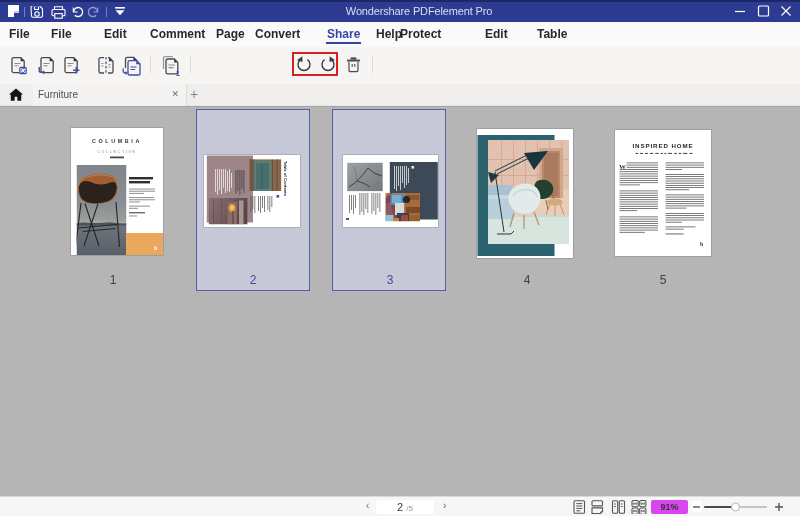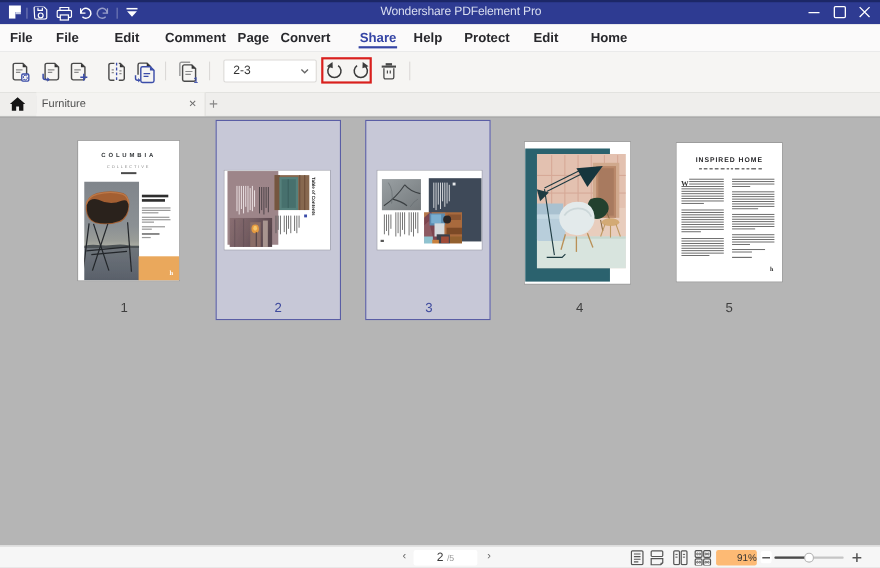--- a/index.html
+++ b/index.html
@@ -38,21 +38,21 @@
 #canvas { position:absolute; left:0; top:106px; width:800px; height:390px; background:#b5b5b5; border-top:1px solid #a6a6a6; }
 .thumbnum { position:absolute; font-size:12px; color:#3f3f3f; text-align:center; width:40px; }
 .thumbnum.sel { color:#3e4a9d; }
 .selbox { position:absolute; top:2px; width:114px; height:182px; background:#c7c8d7; border:1.5px solid #5a5ea5; }
 .page { position:absolute; background:#fff; box-shadow:0 0 0 0.5px rgba(0,0,0,0.25); }
 
 
 #statusbar { position:absolute; left:0; top:496px; width:800px; height:20px; background:#f6f6f6; border-top:1px solid #dadada; }
 #pagebox { position:absolute; left:376px; top:3px; width:58px; height:14px; background:#fff; border-radius:2px; text-align:center; font-size:11px; color:#3a3a3a; line-height:14px; }
 #pagebox .tot { font-size:8px; color:#9a9a9a; }
-#zoombox { position:absolute; left:651px; top:3px; width:37px; height:14px; background:#fdba74; border-radius:2px; text-align:right; font-size:9px; color:#333; line-height:14px; }
+#zoombox { position:absolute; left:651px; top:3px; width:37px; height:14px; background:#d946ef; border-radius:2px; text-align:center; font-size:9px; color:#333; line-height:14px;font-weight:bold; }
 .sbchev { position:absolute; top:3px; font-size:10px; color:#666; }
 </style>
 </head>
 <body>
 <div id="app">
 
   <div id="titlebar">
     <div class="topline"></div>
     <svg class="abs" style="left:8px;top:4px" width="12" height="13" viewBox="0 0 12 13">
       <path d="M0 1 h11 v6 h-5 v6 h-6 z" fill="#fff"></path>
@@ -98,23 +98,23 @@
 
   <div id="menubar">
     <span class="mi" style="left:9px">File</span>
     <span class="mi" style="left:51px">File</span>
     <span class="mi" style="left:104px">Edit</span>
     <span class="mi" style="left:150px">Comment</span>
     <span class="mi" style="left:216px">Page</span>
     <span class="mi" style="left:255px">Convert</span>
     <span class="mi sel" style="left:327px">Share</span>
     <span class="mi" style="left:376px">Help</span>
-    <span class="mi" style="left:422px">Protect</span>
+    <span class="mi" style="left:400px">Protect</span>
     <span class="mi" style="left:485px">Edit</span>
-    <span class="mi" style="left:537px">Home</span>
+    <span class="mi" style="left:537px">Table</span>
   </div>
 
   <div id="toolbar">
 
     <svg class="abs" style="left:10px;top:9px" width="20" height="20" viewBox="0 0 20 20" fill="none">
       <path d="M2 3.2 a1.6 1.6 0 0 1 1.6-1.6 h7.2 l3.4 3.4 v10 a1.6 1.6 0 0 1 -1.6 1.6 h-9 a1.6 1.6 0 0 1 -1.6 -1.6 z" stroke="#4a4a4a" stroke-width="1.3"></path>
       <path d="M10.6 1.8 v3.4 h3.6 z" fill="#333"></path>
       <path d="M4.5 7.5 h6 M4.5 9.8 h4" stroke="#8a8a8a" stroke-width="1.1"></path>
       <rect x="9.8" y="11.3" width="6.4" height="6.4" rx="1" stroke="#3b4da9" stroke-width="1.2" fill="#f6f5f3"></rect>
       <path d="M11.4 14.9 a1.7 1.7 0 0 1 2.6 -2.1 M14.6 14.1 a1.7 1.7 0 0 1 -2.6 2.1" stroke="#3b4da9" stroke-width="0.9"></path>
@@ -157,25 +157,20 @@
 
     <svg class="abs" style="left:160px;top:8px" width="21" height="22" viewBox="0 0 21 22" fill="none">
       <path d="M3.5 14 v-11 a1.4 1.4 0 0 1 1.4-1.4 h8" stroke="#9a9a9a" stroke-width="1.3"></path>
       <path d="M6 5.6 a1.6 1.6 0 0 1 1.6-1.6 h6.8 l3.4 3.4 v9.8 a1.6 1.6 0 0 1 -1.6 1.6 h-8.6 a1.6 1.6 0 0 1 -1.6 -1.6 z" stroke="#4a4a4a" stroke-width="1.3"></path>
       <path d="M14.2 4.2 v3.2 h3.4 z" fill="#333"></path>
       <path d="M8.5 10 h6.5 M8.5 12.6 h5" stroke="#8a8a8a" stroke-width="1.1"></path>
       <text x="15.8" y="20.6" font-size="7.5" font-weight="bold" fill="#3b4da9" font-family="Liberation Sans">1</text>
     </svg>
     <div class="tbsep" style="left:190px"></div>
 
-    <div id="pgdrop">2-3
-      <svg class="chev" width="8" height="6" viewBox="0 0 8 6" fill="none" stroke="#666" stroke-width="1.2">
-          <path d="M1 1.2 l3 3 3-3"></path>
-        </svg>
-    </div>
 
     <div id="redbox"></div>
     <svg class="abs" style="left:295px;top:8px" width="18" height="18" viewBox="0 0 18 18" fill="none" stroke="#3c3c3c" stroke-width="1.4">
       <path d="M5.6 4.6 A6 6 0 1 0 12.4 4.6"></path>
       <path d="M7.3 1.3 L7.5 7 L2 5.3 z" fill="#3c3c3c" stroke="none"></path>
     </svg>
     <svg class="abs" style="left:319px;top:8px" width="18" height="18" viewBox="0 0 18 18" fill="none" stroke="#3c3c3c" stroke-width="1.4">
       <path d="M12.4 4.6 A6 6 0 1 1 5.6 4.6"></path>
       <path d="M10.7 1.3 L10.5 7 L16 5.3 z" fill="#3c3c3c" stroke="none"></path>
     </svg>

